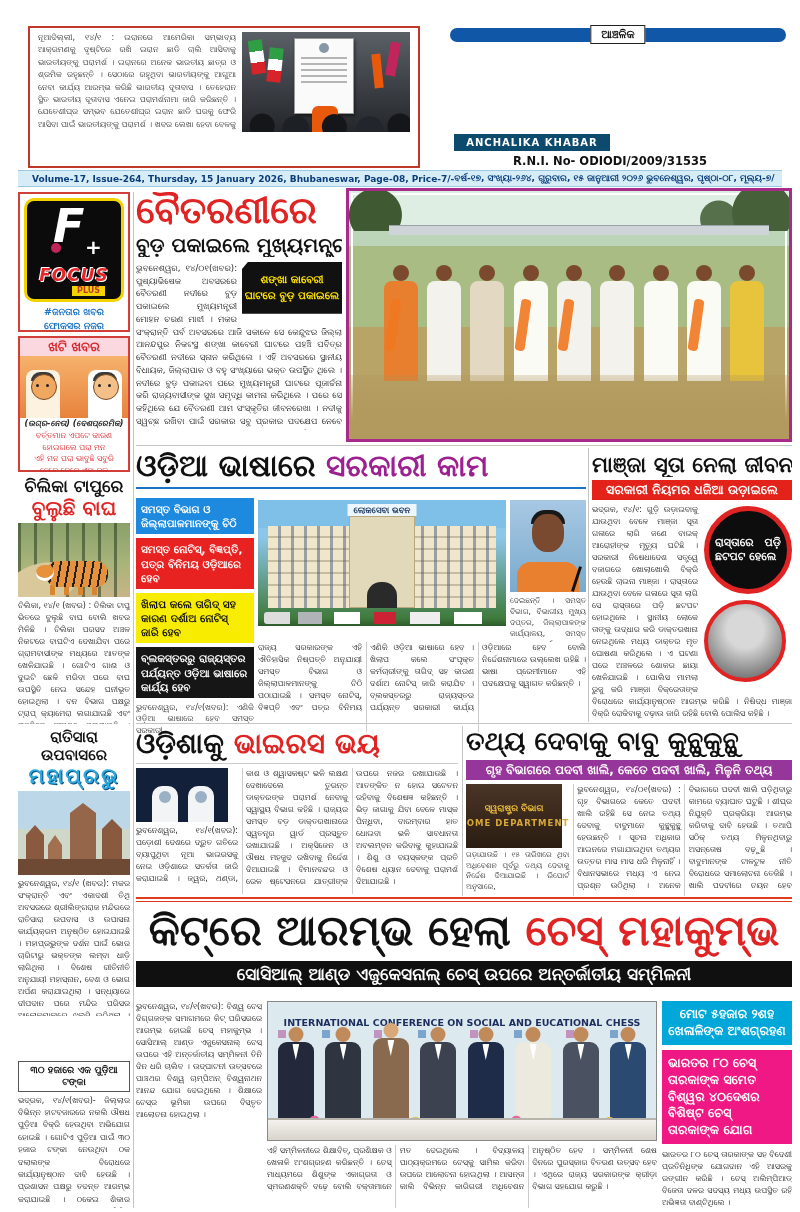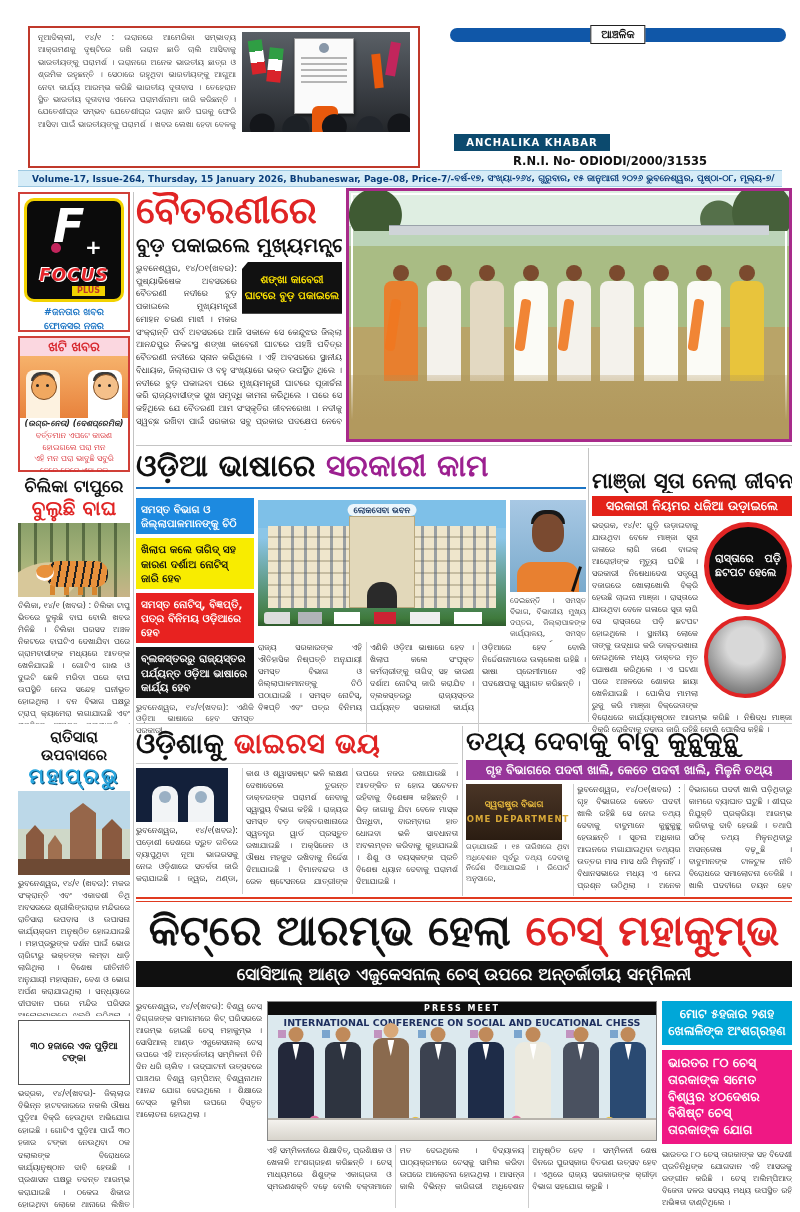--- a/index.html
+++ b/index.html
@@ -99,21 +99,21 @@
   .temple-photo{position:relative;width:112px;height:84px;overflow:hidden;background:linear-gradient(180deg,#bcd8e8 0 45%,#cfd8c8 45% 100%);}
   .spire{position:absolute;bottom:0;background:#96664a;}
   .spire:before{content:"";position:absolute;left:0;right:0;top:-10px;height:10px;background:inherit;clip-path:polygon(50% 0,100% 100%,0 100%);}
   .sp1{left:8px;width:18px;height:40px;background:#8a5a40;}
   .sp2{left:30px;width:14px;height:30px;background:#a07050;}
   .sp3{left:52px;width:26px;height:62px;background:#96664a;}
   .sp4{left:84px;width:20px;height:46px;background:#8a5a40;}
   .temple-base{position:absolute;bottom:0;left:0;right:0;height:16px;background:#6e4a34;}
 
   .brief-box{top:1020px;height:188px;}
-  .brief-title{border:1.5px solid #555;font-size:9.5px;font-weight:bold;text-align:center;color:#111;padding:19px 1px;line-height:1.3;}
+  .brief-title{border:1.5px solid #555;font-size:9.5px;font-weight:bold;text-align:center;color:#111;padding:2px 1px;line-height:1.3;margin-top:41px;}
   .brief-body{font-size:8px;line-height:1.55;color:#222;margin-top:3px;}
 
   
   .bait-text{left:136px;top:192px;width:206px;height:252px;}
   .bait-h1{font-size:37px;font-weight:bold;color:#e02424;line-height:1.05;white-space:nowrap;overflow:hidden;}
   .bait-h2{font-size:20px;font-weight:bold;color:#111;line-height:1.2;margin:2px 0 5px;white-space:nowrap;overflow:hidden;}
   .bait-body{font-size:8.5px;line-height:1.5;color:#222;height:168px;overflow:hidden;}
   .bait-flag{float:right;width:100px;height:52px;background:#111;color:#ffe400;font-size:10.5px;font-weight:bold;
              text-align:center;display:flex;align-items:center;justify-content:center;padding:2px;box-sizing:border-box;
              margin:0 0 4px 5px;clip-path:polygon(6% 0,100% 0,100% 100%,0 100%,0 14%);}
@@ -139,34 +139,34 @@
   .cbox{font-weight:bold;font-size:10.5px;line-height:1.35;padding:4px 5px;margin-bottom:4px;box-sizing:border-box;}
   .cb-blue{background:#1d8ae0;color:#fff;} .cb-red{background:#e82220;color:#fff;}
   .cb-yellow{background:#f8ec00;color:#111;} .cb-black{background:#161616;color:#fff;}
   .okam-dateline{font-size:8px;color:#333;line-height:1.45;}
   .bldg-photo{position:absolute;left:122px;top:52px;width:248px;height:126px;overflow:hidden;background:linear-gradient(180deg,#7ec0e8 0 22%,#8cc6e8 22% 30%,#3f7a3c 94%,#2e5a2c 100%);}
   .bldg{position:absolute;left:10px;right:10px;top:26px;bottom:18px;background:#efe6cc;
      background-image:repeating-linear-gradient(90deg,transparent 0 10px,rgba(70,90,120,.5) 10px 13px),repeating-linear-gradient(0deg,transparent 0 10px,rgba(120,110,80,.35) 10px 12px);}
   .bldg-tower{position:absolute;left:50%;transform:translateX(-50%);top:16px;bottom:18px;width:64px;background:#e2d8ba;border:1px solid #b8a87e;}
   .bldg-arch{position:absolute;left:50%;transform:translateX(-50%);bottom:18px;width:30px;height:26px;background:#2a2a2a;border-radius:14px 14px 0 0;}
   .bldg-sign{position:absolute;left:50%;transform:translateX(-50%);top:4px;background:rgba(255,255,255,.85);color:#16325c;
-     font-size:8.5px;font-weight:bold;padding:0 6px;line-height:12px;white-space:nowrap;border-radius:6px;}
+     font-size:8.5px;font-weight:bold;padding:0 6px;line-height:12px;white-space:nowrap;}
   .cars{position:absolute;bottom:2px;left:6px;right:6px;height:12px;
      background:linear-gradient(90deg,#ddd 0 26px,transparent 26px 34px,#b0b4b8 34px 58px,transparent 58px 70px,#fff 70px 96px,transparent 96px 110px,#c23 110px 132px,transparent 132px 146px,#eee 146px 176px,transparent 176px 190px,#fff 190px 218px,transparent 218px);border-radius:3px;}
   .minister-photo{position:absolute;left:374px;top:52px;width:76px;height:92px;overflow:hidden;background:linear-gradient(180deg,#a8c8e4,#7aaacc);}
   .min-head{position:absolute;left:50%;transform:translateX(-50%);top:14px;width:32px;height:38px;border-radius:45%;background:#7a4a30;}
   .min-hair{position:absolute;left:50%;transform:translateX(-50%);top:10px;width:34px;height:14px;border-radius:16px 16px 0 0;background:#181818;}
   .min-body{position:absolute;left:50%;transform:translateX(-50%);bottom:-6px;width:62px;height:36px;border-radius:14px 14px 0 0;background:#e88030;}
   .min-mic{position:absolute;right:8px;bottom:0;width:3px;height:26px;background:#111;transform:rotate(18deg);}
   .okam-caption{position:absolute;left:374px;top:148px;width:76px;font-size:7.5px;line-height:1.45;color:#333;height:46px;overflow:hidden;}
   .okam-body{position:absolute;left:122px;top:194px;width:328px;height:90px;font-size:8px;line-height:1.5;color:#222;
      column-count:3;column-gap:8px;column-rule:1px solid #ccc;overflow:hidden;}
 
   
-  .manja{left:592px;top:468px;width:200px;height:274px;}
+  .manja{left:592px;top:452px;width:200px;height:274px;}
   .manja-h{font-size:21.5px;font-weight:bold;color:#111;white-space:nowrap;overflow:hidden;}
   .manja-bar{background:#e32219;color:#fff;font-size:12.5px;font-weight:bold;text-align:center;line-height:20px;margin:3px 0 4px;white-space:nowrap;overflow:hidden;}
   .manja-body{font-size:8px;line-height:1.5;color:#222;height:220px;overflow:hidden;}
   .manja-badge{float:right;width:88px;height:88px;border-radius:50%;background:#0d0d0d;border:5px solid #e02424;
      color:#fff;font-weight:bold;font-size:11px;display:flex;align-items:center;justify-content:center;
      padding:6px;box-sizing:border-box;margin:2px 0 4px 6px;line-height:1.3;}
   .manja-circ{float:right;clear:right;width:74px;height:74px;border-radius:50%;border:4px solid #e02424;
      background:radial-gradient(circle at 50% 35%,#d8d8d8 0 30%,#8a8a8a 70%,#555 100%);margin:2px 6px 4px 6px;}
 
   
@@ -177,21 +177,21 @@
   .hazmat{width:92px;height:54px;background:#13203a;margin:0 0 3px;position:relative;overflow:hidden;break-inside:avoid;}
   .hz{position:absolute;bottom:-4px;width:26px;height:40px;background:#f2f4f6;border-radius:10px 10px 0 0;}
   .hz:before{content:"";position:absolute;top:5px;left:7px;width:12px;height:12px;border-radius:50%;background:#9ab0c4;}
   .hz1{left:16px;} .hz2{left:52px;}
 
   
   .home{left:466px;top:726px;width:326px;height:170px;}
   .home-h{font-size:26px;font-weight:bold;color:#111;white-space:nowrap;overflow:hidden;}
   .home-bar{background:#97369a;color:#fff;font-size:12px;font-weight:bold;text-align:center;line-height:20px;margin:3px 0 4px;white-space:nowrap;overflow:hidden;}
   .home-body{font-size:8px;line-height:1.5;color:#222;column-count:3;column-gap:8px;column-rule:1px solid #ccc;height:112px;overflow:hidden;}
-  .hd-photo{width:96px;height:56px;background:linear-gradient(180deg,#4a3526,#2b1d12);position:relative;margin-bottom:2px;break-inside:avoid;
+  .hd-photo{width:96px;height:64px;background:linear-gradient(180deg,#4a3526,#2b1d12);position:relative;margin-bottom:2px;break-inside:avoid;
             display:flex;flex-direction:column;align-items:center;justify-content:center;gap:2px;}
   .hd-od{color:#f0c040;font-size:9px;font-weight:bold;white-space:nowrap;}
   .hd-en{color:#d8a838;font-size:8.5px;font-weight:bold;letter-spacing:1px;white-space:nowrap;}
   .hd-cap{font-size:7.5px;color:#333;line-height:1.4;break-inside:avoid;}
 
   
   .chess{left:136px;top:905px;width:656px;height:303px;}
   .chess-h{font-size:42px;font-weight:bold;text-align:center;white-space:nowrap;overflow:hidden;line-height:1.25;}
   .chess-h .k1{color:#111;} .chess-h .k2{color:#e02424;}
   .chess-bar{background:#101010;color:#fff;font-size:17px;font-weight:bold;text-align:center;line-height:26px;margin:3px 0 6px;white-space:nowrap;overflow:hidden;}
@@ -244,21 +244,21 @@
         <div class="crowd"></div>
       </div>
     </div>
   </div>
 
   <div class="abs masthead">
     <div class="tag-bar">
       <span class="tag-patch">ଆଞ୍ଚଳିକ</span>
     </div>
     <div class="name-bar">ANCHALIKA KHABAR</div>
-    <div class="rni">R.N.I. No- ODIODI/2000/31535</div>
+    <div class="rni">R.N.I. No- ODIODI/2009/31535</div>
   </div>
 
   <div class="abs volume-bar">
     <span>Volume-17, Issue-264, Thursday, 15 January 2026, Bhubaneswar,  Page-08, Price-7/-</span>
     <span>ବର୍ଷ-୧୭, ସଂଖ୍ୟା-୨୬୪, ଗୁରୁବାର, ୧୫ ଜାନୁଆରୀ ୨୦୨୬ ଭୁବନେଶ୍ୱର, ପୃଷ୍ଠା-୦୮, ମୂଲ୍ୟ-୭/</span>
   </div>
 
   <div class="vline" style="left:133px;top:192px;height:1016px;"></div>
   <div class="vline" style="left:588px;top:448px;height:274px;"></div>
   <div class="vline" style="left:462px;top:726px;height:170px;"></div>
@@ -362,22 +362,22 @@
     </div>
     <div class="rp-water"></div>
   </div>
 
   <div class="abs okam">
     <div class="okam-head">
       <span class="k1">ଓଡ଼ିଆ ଭାଷାରେ </span><span class="k2">ସରକାରୀ କାମ</span>
     </div>
     <div class="okam-boxes">
       <div class="cbox cb-blue">ସମସ୍ତ ବିଭାଗ ଓ ଜିଲ୍ଲାପାଳମାନଙ୍କୁ ଚିଠି</div>
+      <div class="cbox cb-red">ସମସ୍ତ ନୋଟିସ୍, ବିଜ୍ଞପ୍ତି, ପତ୍ର ବିନିମୟ ଓଡ଼ିଆରେ ହେବ</div>
       <div class="cbox cb-yellow">ଖିଲାପ କଲେ ତାଗିଦ୍ ସହ କାରଣ ଦର୍ଶାଅ ନୋଟିସ୍ ଜାରି ହେବ</div>
-      <div class="cbox cb-red">ସମସ୍ତ ନୋଟିସ୍, ବିଜ୍ଞପ୍ତି, ପତ୍ର ବିନିମୟ ଓଡ଼ିଆରେ ହେବ</div>
       <div class="cbox cb-black">ବ୍ଲକସ୍ତରରୁ ରାଜ୍ୟସ୍ତର ପର୍ଯ୍ୟନ୍ତ ଓଡ଼ିଆ ଭାଷାରେ କାର୍ଯ୍ୟ ହେବ</div>
       <div class="okam-dateline jus">ଭୁବନେଶ୍ୱର, ୧୪/୧(ଖବର): ଏଣିକି ଓଡ଼ିଆ ଭାଷାରେ ହେବ ସମସ୍ତ ସରକାରୀ</div>
     </div>
     <div class="bldg-photo">
       <div class="bldg"></div>
       <div class="bldg-tower"></div>
       <div class="bldg-arch"></div>
       <div class="bldg-sign">ଲୋକସେବା ଭବନ</div>
       <div class="cars"></div>
     </div>
@@ -429,21 +429,20 @@
 
   <div class="abs chess">
     <div class="chess-h">
       <span class="k1">କିଟ୍‌ରେ ଆରମ୍ଭ ହେଲା </span><span class="k2">ଚେସ୍ ମହାକୁମ୍ଭ</span>
     </div>
     <div class="chess-bar">ସୋସିଆଲ୍ ଆଣ୍ଡ ଏଜୁକେସନାଲ୍ ଚେସ୍ ଉପରେ ଅନ୍ତର୍ଜାତୀୟ ସମ୍ମିଳନୀ</div>
 
     <div class="chess-left jus">ଭୁବନେଶ୍ୱର, ୧୪/୧(ଖବର): ବିଶ୍ୱ ଚେସ୍ ଦିଗ୍‌ଗଜଙ୍କ ସମାଗମରେ କିଟ୍ ପରିସରରେ ଆରମ୍ଭ ହୋଇଛି ଚେସ୍ ମହାକୁମ୍ଭ । ସୋସିଆଲ୍ ଆଣ୍ଡ ଏଜୁକେସନାଲ୍ ଚେସ୍ ଉପରେ ଏହି ଅନ୍ତର୍ଜାତୀୟ ସମ୍ମିଳନୀ ତିନି ଦିନ ଧରି ଚାଲିବ । ଉଦ୍‌ଘାଟନୀ ଉତ୍ସବରେ ପାଞ୍ଚଥର ବିଶ୍ୱ ଚାମ୍ପିଅନ୍ ବିଶ୍ୱନାଥନ ଆନନ୍ଦ ଯୋଗ ଦେଇଥିଲେ । ଶିକ୍ଷାରେ ଚେସ୍‌ର ଭୂମିକା ଉପରେ ବିସ୍ତୃତ ଆଲୋଚନା ହୋଇଥିଲା ।</div>
 
     <div class="conf-photo">
-      <div class="conf-press">PRESS MEET</div>
       <div class="conf-banner">INTERNATIONAL CONFERENCE ON SOCIAL AND EUCATIONAL CHESS</div>
       <div class="conf-logos"></div>
       <div class="conf-people">
         <div class="cp"></div>
         <div class="cp"></div>
         <div class="cp"></div>
         <div class="cp"></div>
         <div class="cp"></div>
         <div class="cp"></div>
         <div class="cp"></div>

